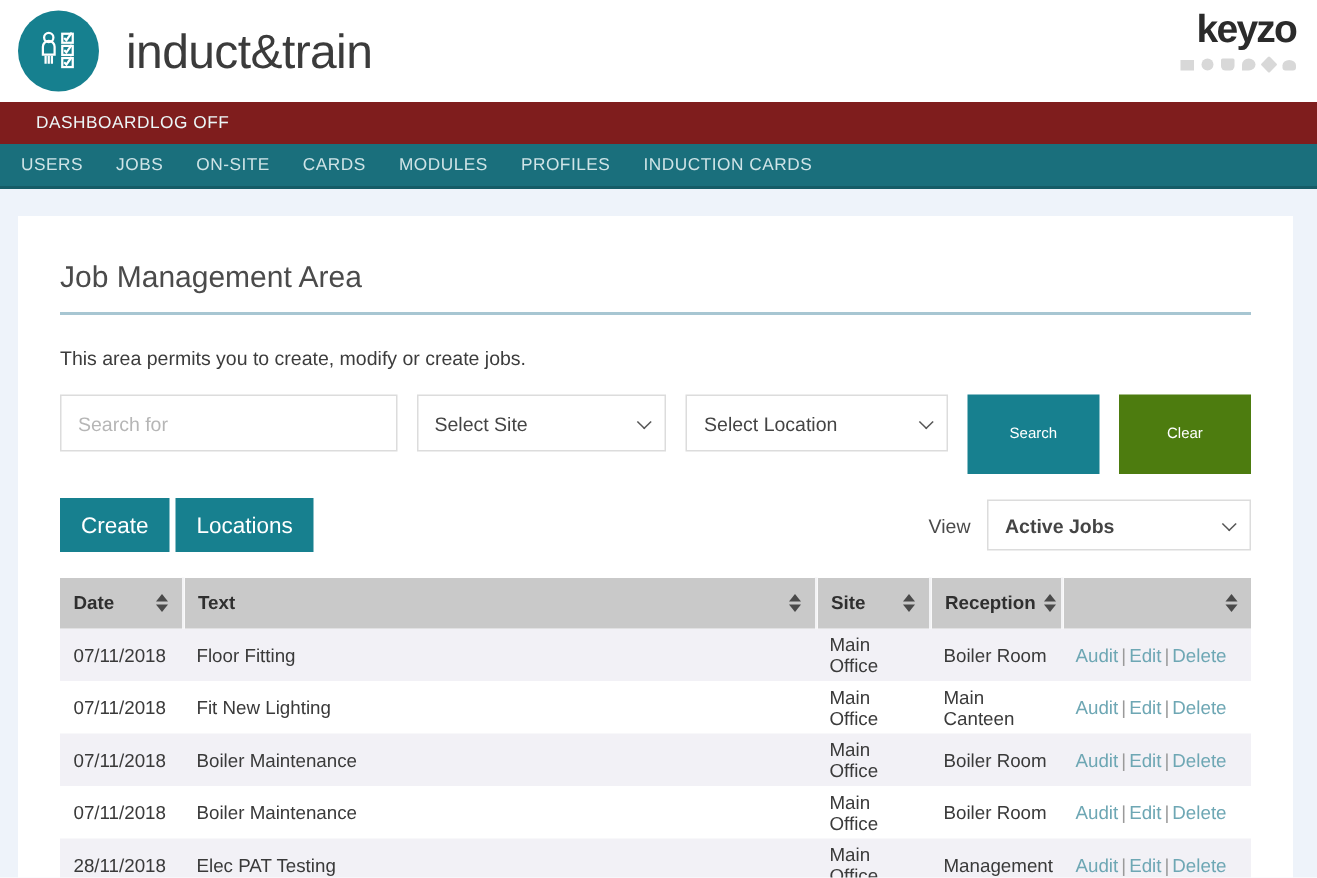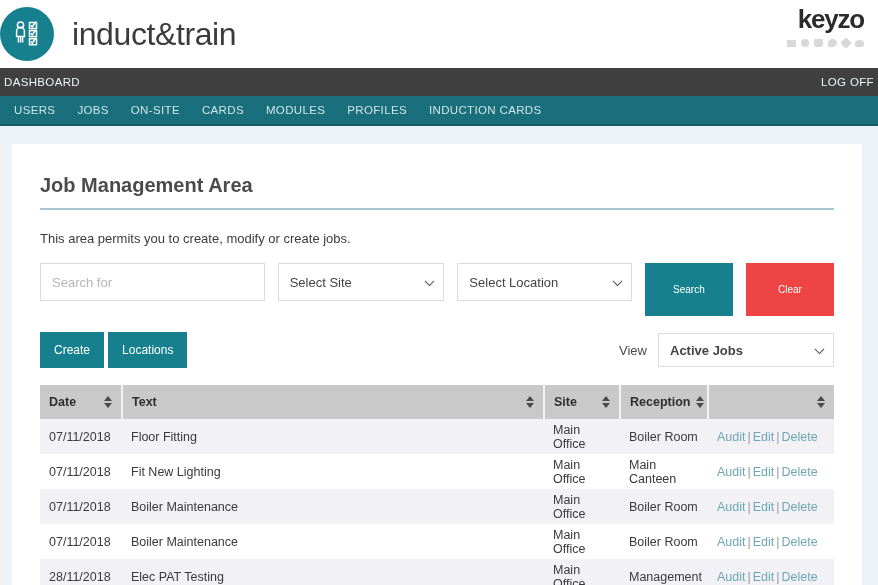--- a/index.html
+++ b/index.html
@@ -18,20 +18,21 @@
   .brand-bar {
     height: 68px;
     background: #ffffff;
     display: flex;
     align-items: center;
     position: relative;
   }
   .brand-left {
     display: flex;
     align-items: center;
+    padding-left: 12px;
   }
   .logo-circle {
     width: 54px; height: 54px;
     border-radius: 50%;
     background: #16808f;
     display: flex;
     align-items: center;
     justify-content: center;
     flex: none;
   }
@@ -63,26 +64,25 @@
     justify-content: flex-end;
     align-items: center;
   }
   .keyzo-icons span {
     display: block;
     background: #d8d8d8;
   }
 
   
   .nav-top {
-    background: #404040;
+    background: #7f1d1d;
     height: 28px;
     display: flex;
     align-items: center;
-    justify-content: space-between;
-    padding: 0 4px;
+    padding: 0 24px;
   }
   .nav-top a {
     color: #ecf6f7;
     font-size: 11.5px;
     letter-spacing: 0.35px;
     text-decoration: none;
   }
   .nav-sub {
     background: #1a6f7c;
     height: 30px;
@@ -105,21 +105,21 @@
     padding: 18px 16px 0 12px;
   }
   .card {
     background: #ffffff;
     min-height: 440px;
     padding: 22px 28px 0 28px;
   }
   .page-title {
     font-size: 20px;
     color: #4b4b4b;
-    font-weight: 700;
+    font-weight: 400;
     margin: 8px 0 11px 0;
   }
   .title-rule {
     height: 2px;
     background: #a7c6d2;
     margin-bottom: 21px;
   }
   .lead {
     font-size: 13px;
     color: #3c3c3c;
@@ -176,34 +176,34 @@
   .btn {
     height: 53px;
     border: none;
     font-size: 10px;
     color: #fff;
     cursor: pointer;
     font-family: "Liberation Sans", sans-serif;
     padding: 0 14px;
   }
   .btn-search { background: #17808f; width: 90px; }
-  .btn-clear  { background: #ef4444; width: 90px; }
+  .btn-clear  { background: #4d7c0f; width: 90px; }
 
   
   .action-row {
     display: flex;
     align-items: center;
     margin-bottom: 17px;
   }
   .btn-create, .btn-locations {
     height: 36px;
     background: #17808f;
     color: #fff;
     border: none;
-    font-size: 12px;
+    font-size: 15px;
     padding: 0 14px;
     cursor: pointer;
     font-family: "Liberation Sans", sans-serif;
     text-align: center;
   }
   .btn-create { margin-right: 4px; }
   .view-group {
     margin-left: auto;
     display: flex;
     align-items: center;

